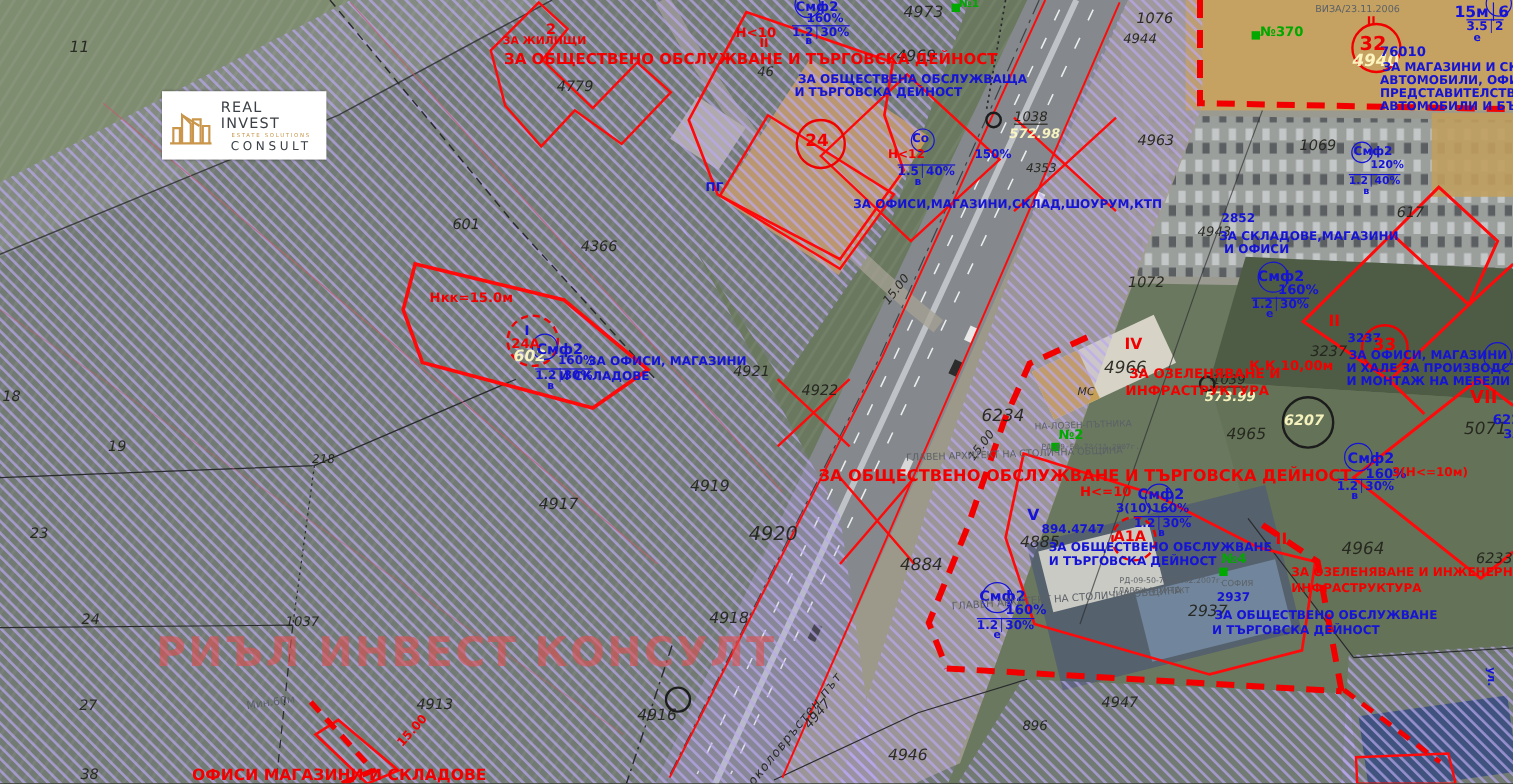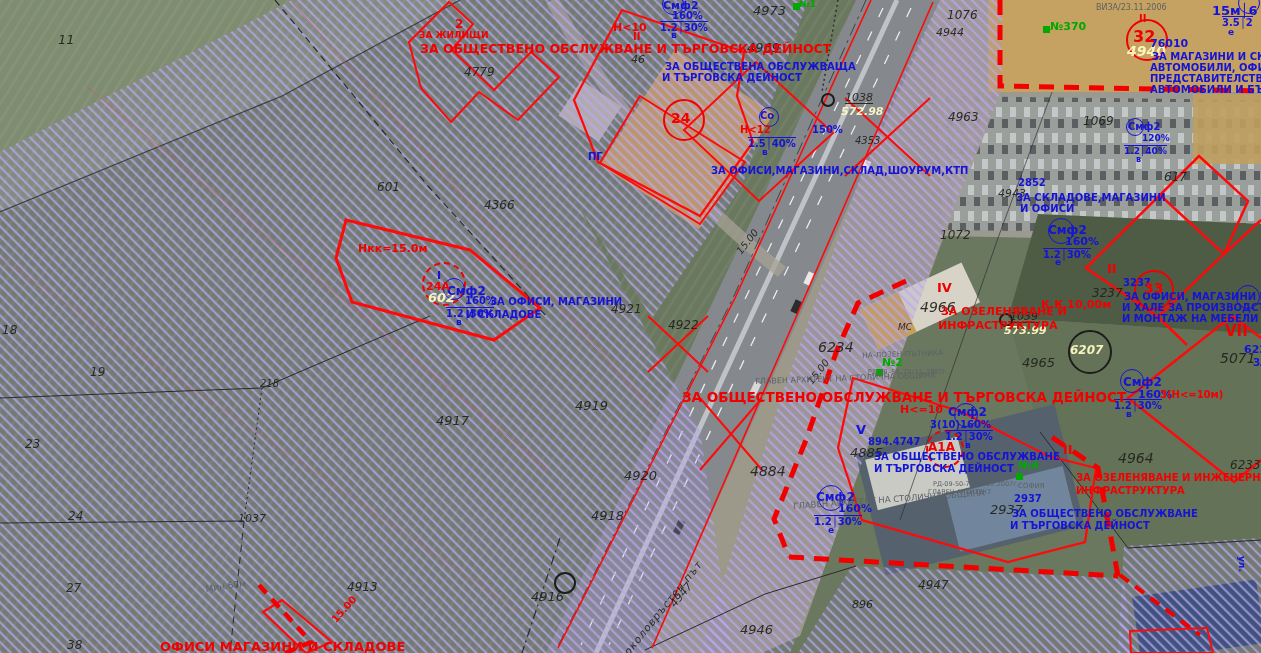--- a/index.html
+++ b/index.html
@@ -184,22 +184,22 @@
       <div class="lb k" style="left: 67px; top: 639px; font-size: 12px;">38</div>
       <div class="lb k" style="left: 260px; top: 379px; font-size: 10px;">218</div>
       <div class="lb k" style="left: 238px; top: 513px; font-size: 11px;">1037</div>
       <div class="lb k" style="left: 377px; top: 181px; font-size: 12px;">601</div>
       <div class="lb k" style="left: 464px; top: 66px; font-size: 12px;">4779</div>
       <div class="lb k" style="left: 484px; top: 199px; font-size: 12px;">4366</div>
       <div class="lb kb" style="left: 428px; top: 291px; font-size: 13px;">602</div>
       <div class="lb k" style="left: 611px; top: 303px; font-size: 12px;">4921</div>
       <div class="lb k" style="left: 668px; top: 319px; font-size: 12px;">4922</div>
       <div class="lb k" style="left: 575px; top: 399px; font-size: 13px;">4919</div>
-      <div class="lb k" style="left: 436px; top: 414px; font-size: 13px;">4917</div>
-      <div class="lb k" style="left: 624px; top: 469px; font-size: 13px;">4920</div>
+      <div class="lb k" style="left: 449px; top: 414px; font-size: 13px;">4917</div>
+      <div class="lb k" style="left: 624px; top: 437px; font-size: 16px;">4920</div>
       <div class="lb k" style="left: 591px; top: 509px; font-size: 13px;">4918</div>
       <div class="lb k" style="left: 531px; top: 590px; font-size: 13px;">4916</div>
       <div class="lb k" style="left: 347px; top: 581px; font-size: 12px;">4913</div>
       <div class="lb k" style="left: 753px; top: 4px; font-size: 13px;">4973</div>
       <div class="lb k" style="left: 747px; top: 41px; font-size: 13px;">4969</div>
       <div class="lb k" style="left: 631px; top: 54px; font-size: 11px;">46</div>
       <div class="lb k" style="left: 947px; top: 9px; font-size: 12px;">1076</div>
       <div class="lb k" style="left: 936px; top: 27px; font-size: 11px;">4944</div>
       <div class="lb k" style="left: 948px; top: 111px; font-size: 12px;">4963</div>
       <div class="lb k" style="left: 1083px; top: 115px; font-size: 12px;">1069</div>
@@ -330,14 +330,32 @@
       <div class="lb g" style="left: 933px; top: 481px; font-size: 6.5px;">РД-09-50-73/14.02.2007г.</div>
       <div class="lb g" style="left: 928px; top: 489px; font-size: 6.5px;">ГЛАВЕН АРХИТЕКТ</div>
       <div class="lb g" style="left: 1018px; top: 483px; font-size: 7px;">СОФИЯ</div>
       <div class="lb g" style="left: 793px; top: 502px; font-size: 8.5px; transform: rotate(-4deg);">ГЛАВЕН АРХИТЕКТ НА СТОЛИЧНА ОБЩИНА</div>
       <div class="lb gr" style="left: 1050px; top: 21px; font-size: 11px;">№370</div>
       <div class="lb gr" style="left: 799px; top: 0px; font-size: 9px;">№1</div>
       <div class="lb gr" style="left: 1018px; top: 460px; font-size: 11px;">№4</div>
       <div class="lb gr" style="left: 882px; top: 357px; font-size: 11px;">№2</div>
     </div>
 
-
+  <div id="watermark">РИЪЛ ИНВЕСТ КОНСУЛТ</div>
+
+  <div id="logo">
+    <svg width="40" height="38" viewBox="0 0 44 40">
+      <g stroke="#c9964b" fill="none" stroke-width="2">
+        <path d="M6 36 V22 h6 V36"></path>
+        <path d="M14 36 V10 l8 8 V36"></path>
+        <path d="M24 36 V14 h7 V36"></path>
+        <path d="M14 10 l16 10"></path>
+        <path d="M3 36 h38"></path>
+        <path d="M33 36 V20 h6 V36"></path>
+      </g>
+    </svg>
+    <div class="txt">
+      <div class="l1">REAL INVEST</div>
+      <div class="l2">ESTATE SOLUTIONS</div>
+      <div class="l3">CONSULT</div>
+    </div>
+  </div>
 </div>
 
 </body></html>

